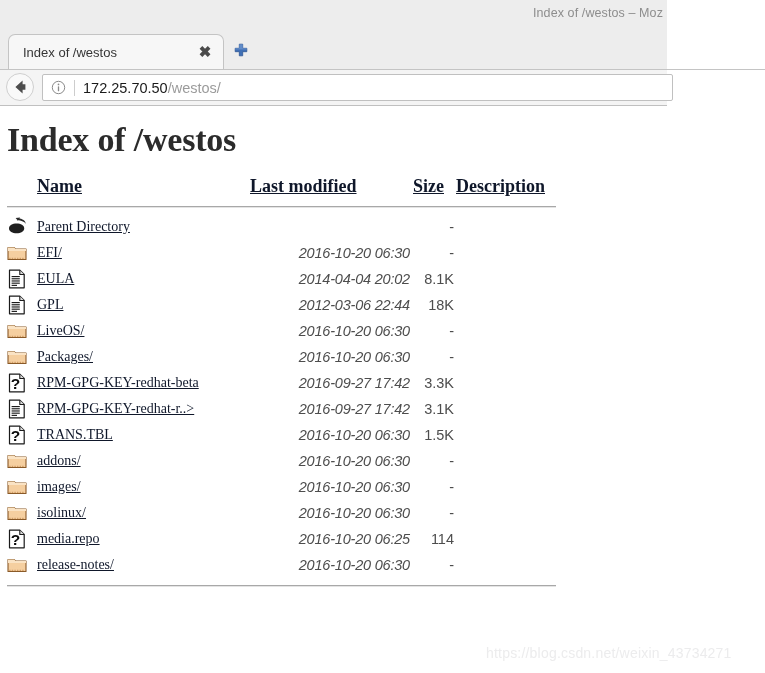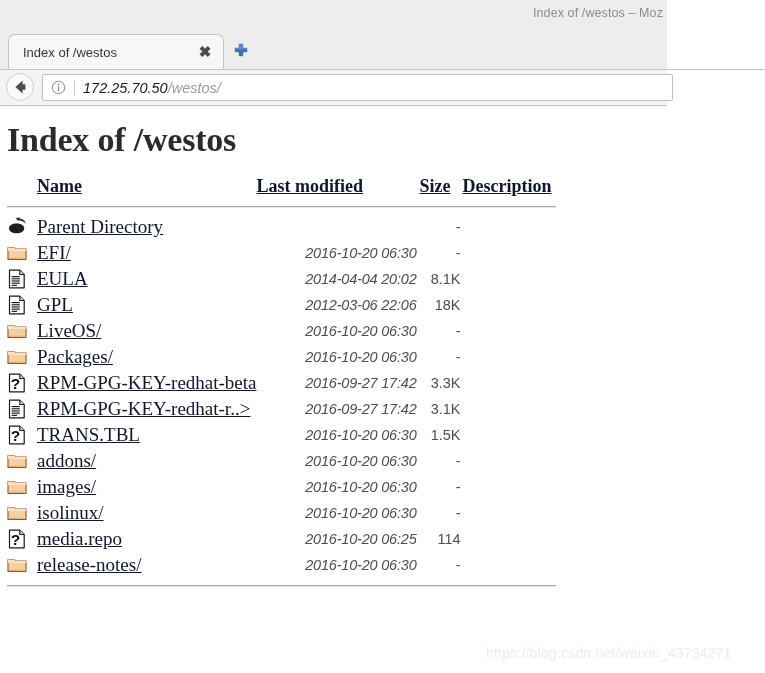--- a/index.html
+++ b/index.html
@@ -139,21 +139,20 @@
     background: #cdcdcd;
   }
   #url-text {
     position: absolute;
     left: 40px;
     top: 4px;
     font-size: 14.5px;
     line-height: 19px;
     white-space: nowrap;
     cursor: text;
-    font-style: italic;
   }
   #url-host { color: #1a1a1a; }
   #url-path { color: #9b9b9b; }
 
   
   #page {
     position: absolute;
     left: 0;
     top: 107px;
     width: 765px;
@@ -215,21 +214,21 @@
     vertical-align: middle;
     white-space: nowrap;
   }
   td.c-icon {
     width: 30px;
     padding-left: 7px !important;
     box-sizing: content-box;
   }
   td.c-name {
     font-family: "Liberation Serif", serif;
-    font-size: 19px;
+    font-size: 14px;
   }
   td.c-name a {
     color: #0000cc;
     text-decoration: underline;
   }
   td.c-date {
     font-family: "Liberation Sans", sans-serif;
     font-size: 14.5px;
     color: #4d4d4d;
     text-align: right;
@@ -393,21 +392,21 @@
                 <g fill="#1a1a1a">
                   <rect x="4.6" y="8.0" width="8.2" height="1.15"></rect>
                   <rect x="4.6" y="10.2" width="8.2" height="1.15"></rect>
                   <rect x="4.6" y="12.4" width="8.2" height="1.15"></rect>
                   <rect x="4.6" y="14.6" width="8.2" height="1.15"></rect>
                   <rect x="4.6" y="16.8" width="5.4" height="1.15"></rect>
                 </g>
               </svg></span>
           </td>
           <td class="c-name"><a href="#">GPL</a></td>
-          <td class="c-date">2012-03-06 22:06</td>
+          <td class="c-date">2012-03-06 22:44</td>
           <td class="c-size">18K</td>
           <td class="c-desc"></td>
         </tr>
         <tr class="file-row">
           <td class="c-icon">
             <span class="icon-box"><svg width="20" height="22" viewBox="0 0 20 22" aria-hidden="true">
                 <path d="M1 5.5 h6.2 l1.3 1.6 h10.5 v10.4 h-18 z" fill="#f5cfa0" stroke="#8a5a28" stroke-width="1.1" stroke-linejoin="round"></path>
                 <path d="M1 5.5 h6.2 l1.3 1.6 h10.5 v1.9 h-18 z" fill="#fae3c4" stroke="none"></path>
                 <path d="M2.2 16.3 h15.6" stroke="#c9935a" stroke-width="1" stroke-dasharray="1.4 1.2"></path>
               </svg></span>

